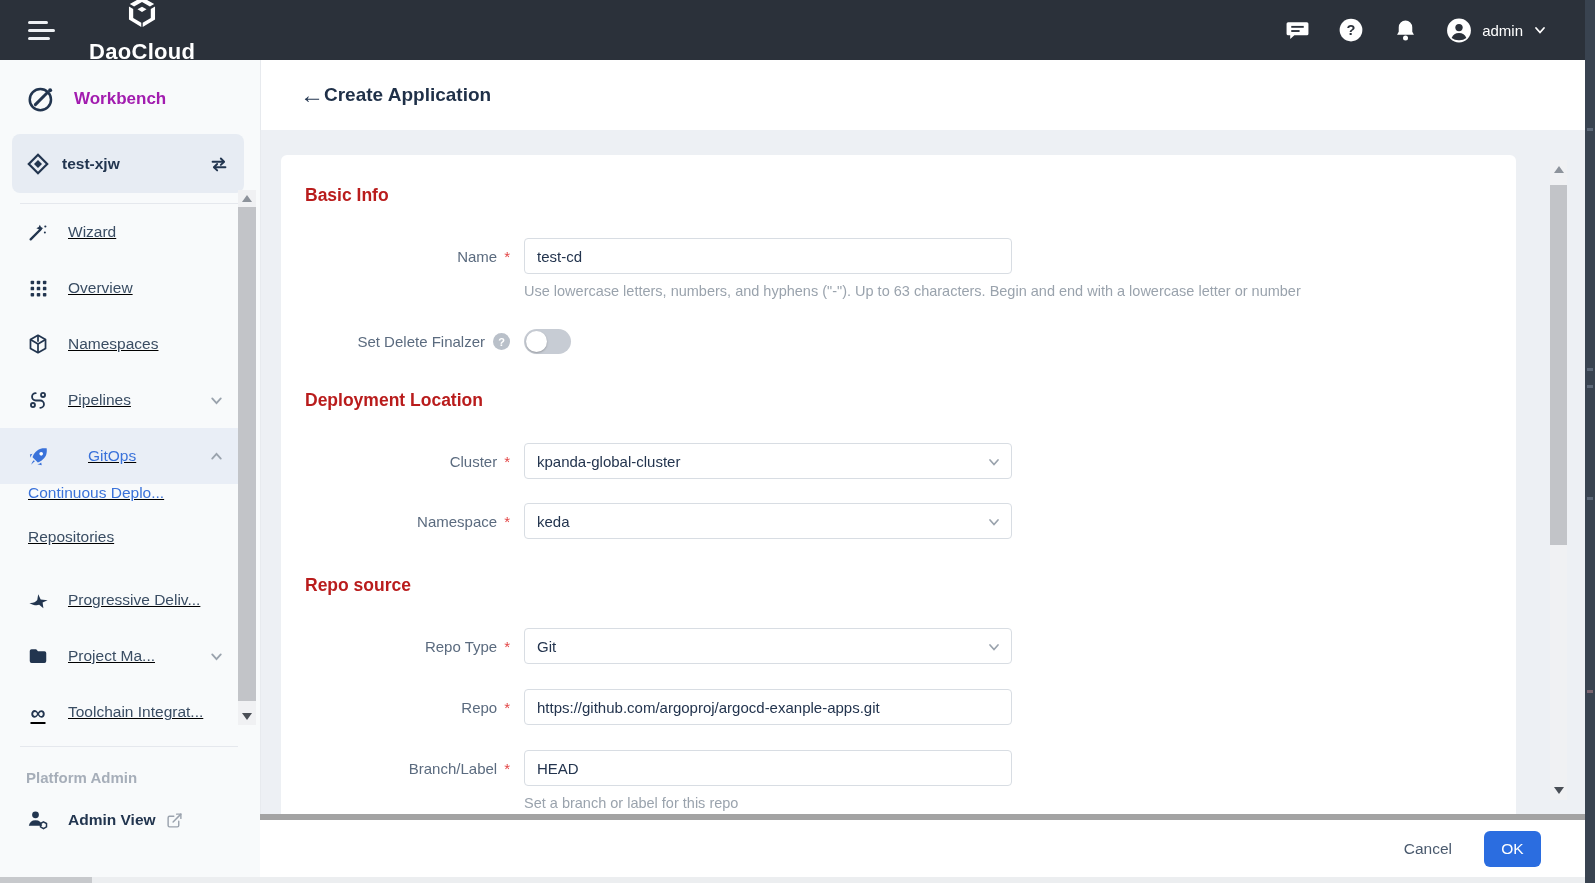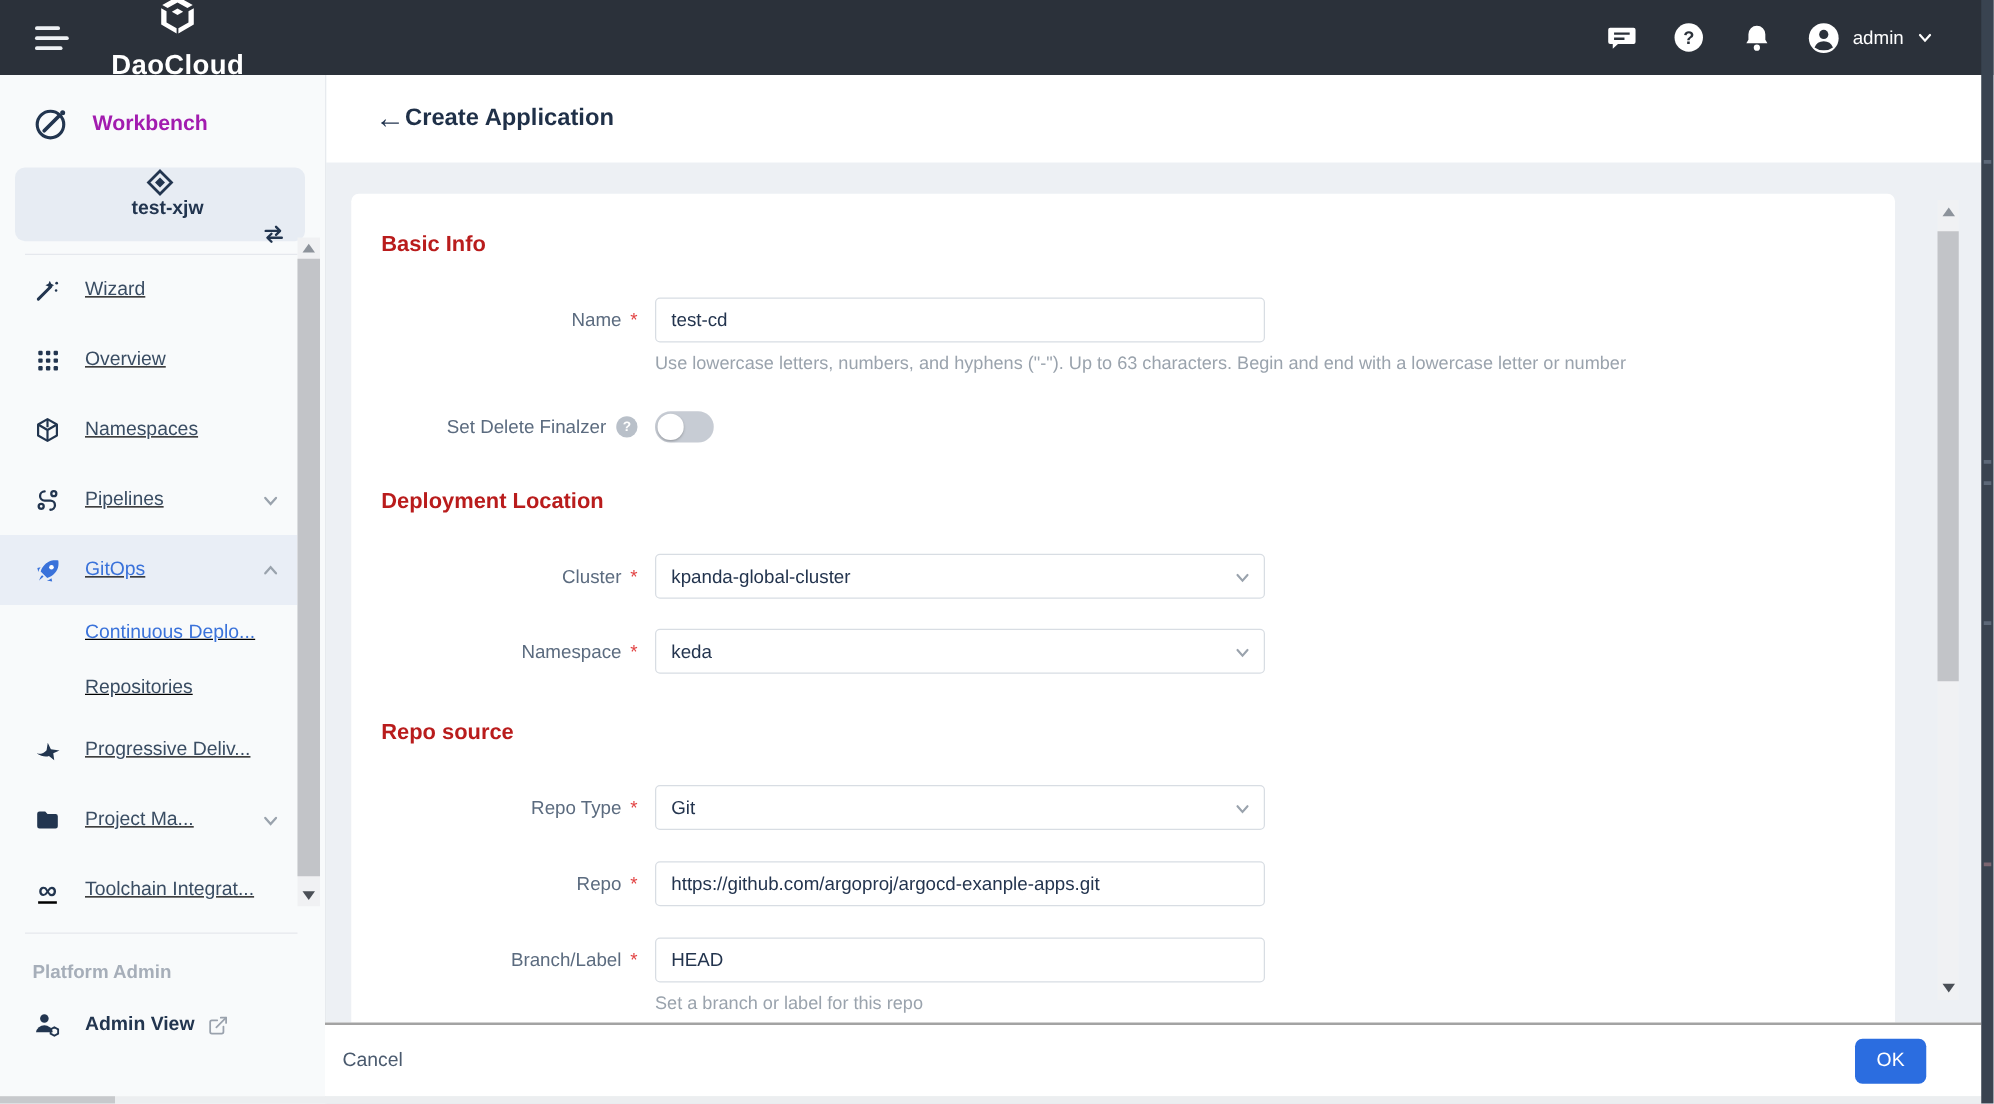--- a/index.html
+++ b/index.html
@@ -16,32 +16,32 @@
   .brand-name{color:#fff;font-size:22px;font-weight:bold;letter-spacing:.3px;}
   .header-right{margin-left:auto;display:flex;align-items:center;gap:28px;margin-right:48px;}
   .hicon{width:26px;height:26px;display:flex;align-items:center;justify-content:center;cursor:pointer;}
   .avatar-wrap{display:flex;align-items:center;gap:10px;}
   .admin-name{color:#fff;font-size:15px;}
 
   
   .sidebar{position:absolute;top:60px;left:0;width:260px;bottom:0;background:#f8fafb;border-right:1px solid #e7eaee;z-index:4;}
   .wb-row{display:flex;align-items:center;gap:18px;padding:24px 0 18px 26px;}
   .wb-label{font-size:17px;color:#a21caf;font-weight:bold;}
-  .ws-chip{margin:2px 16px 4px 12px;height:59px;background:#e7ecf3;border-radius:8px;display:flex;align-items:center;padding:0 14px 0 14px;cursor:pointer;flex-direction:column;}
+  .ws-chip{margin:2px 16px 4px 12px;height:59px;background:#e7ecf3;border-radius:8px;display:flex;align-items:center;padding:0 14px 0 14px;cursor:pointer;}
   .ws-name{font-size:15.5px;color:#22354f;font-weight:bold;margin-left:12px;}
   .ws-swap{margin-left:auto;display:flex;align-items:center;}
   .side-divider{height:1px;background:#e5e8ed;margin:10px 22px 0 20px;}
   .menu{margin-top:0;text-decoration:underline;}
   .menu-item{display:flex;align-items:center;height:56px;padding-left:26px;cursor:pointer;color:#3a4d63;position:relative;margin-right:22px;}
   .menu-item .mi-icon{width:24px;display:flex;justify-content:center;}
   .menu-item .mi-label{margin-left:18px;font-size:15.5px;}
   .menu-item .mi-chev{position:absolute;right:14px;display:flex;}
-  .menu-item.active{background:#e9eef6;color:#3a72da;}
+  .menu-item.active{background:#e9eef6;color:#3a72da;gap:20px;}
   .menu-item.active .mi-label{color:#3a72da;}
-  .sub-item{display:flex;align-items:center;height:44px;padding-left:68px;font-size:15.5px;color:#3a4d63;cursor:pointer;}
+  .sub-item{display:flex;align-items:flex-start;height:44px;padding-left:28px;font-size:15.5px;color:#3a4d63;cursor:pointer;}
   .sub-item.active{color:#3a72da;}
   .inf-glyph{font-size:21px;font-weight:bold;color:#22354f;line-height:1;}
   .section-label{margin:22px 0 0 26px;font-size:15px;color:#a6aeb9;font-weight:bold;}
   .admin-row{display:flex;align-items:center;height:56px;padding-left:26px;margin-top:6px;cursor:pointer;color:#22354f;}
   .admin-row .mi-label{margin-left:18px;font-size:15.5px;font-weight:bold;}
   .ext-ic{margin-left:10px;display:flex;}
 
   
   .side-scroll{position:absolute;right:4px;top:130px;width:18px;height:535px;background:#f0f1f3;}
   .arrow-up,.arrow-dn{position:absolute;left:4px;width:0;height:0;border-left:5px solid transparent;border-right:5px solid transparent;}
@@ -71,21 +71,21 @@
   .toggle .knob{position:absolute;left:2px;top:2px;width:21px;height:21px;border-radius:50%;background:#fff;box-shadow:0 1px 2px rgba(0,0,0,.25);}
   .help-badge{width:17px;height:17px;border-radius:50%;background:#b9c0c9;color:#fff;font-size:11px;font-weight:bold;display:flex;align-items:center;justify-content:center;margin-left:8px;cursor:pointer;}
 
   
   .content-scroll{position:absolute;right:18px;top:30px;width:17px;height:640px;background:#f0f1f3;}
   .cs-up{position:absolute;top:6px;left:3.5px;width:0;height:0;border-left:5px solid transparent;border-right:5px solid transparent;border-bottom:7px solid #8d939b;}
   .cs-dn{position:absolute;bottom:6px;left:3.5px;width:0;height:0;border-left:5px solid transparent;border-right:5px solid transparent;border-top:7px solid #4a4f56;}
   .cs-thumb{position:absolute;left:0;top:25px;width:17px;height:360px;background:#c2c4c8;}
 
   
-  .footer{position:absolute;left:260px;right:10px;bottom:6px;height:57px;background:#fff;border-top:2px solid #a3a3a3;display:flex;align-items:center;justify-content:space-between;z-index:5;}
+  .footer{position:absolute;left:260px;right:10px;bottom:6px;height:57px;background:#fff;border-top:6px solid #a3a3a3;display:flex;align-items:center;justify-content:flex-end;z-index:5;}
   .btn-cancel{font-size:15.5px;color:#4a5a6e;background:none;border:none;cursor:pointer;padding:8px 14px;font-family:"Liberation Sans",sans-serif;}
   .btn-ok{margin-left:18px;margin-right:44px;width:57px;height:36px;background:#2b6de0;color:#fff;border:none;border-radius:6px;font-size:15.5px;cursor:pointer;font-family:"Liberation Sans",sans-serif;}
 
   
   .bottom-strip{position:absolute;left:0;right:10px;bottom:0;height:6px;background:#eceef0;z-index:9;}
   .bottom-thumb{position:absolute;left:0;top:0;width:92px;height:6px;background:#c7c9cc;}
   .right-strip{position:absolute;right:0;top:0;width:10px;height:883px;background:#394350;z-index:10;}
   .rs-mark{position:absolute;left:2px;width:6px;height:3px;background:#5c6878;}
 </style>
 </head>

